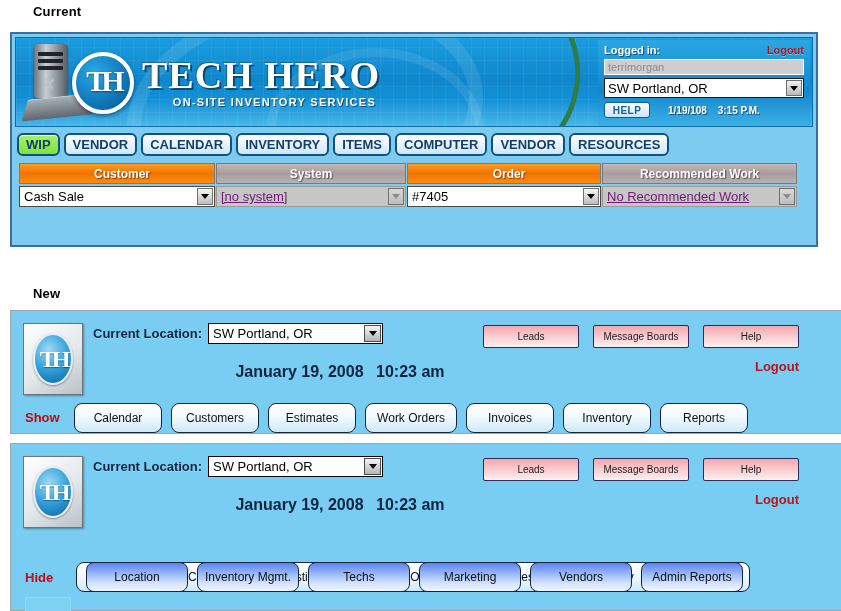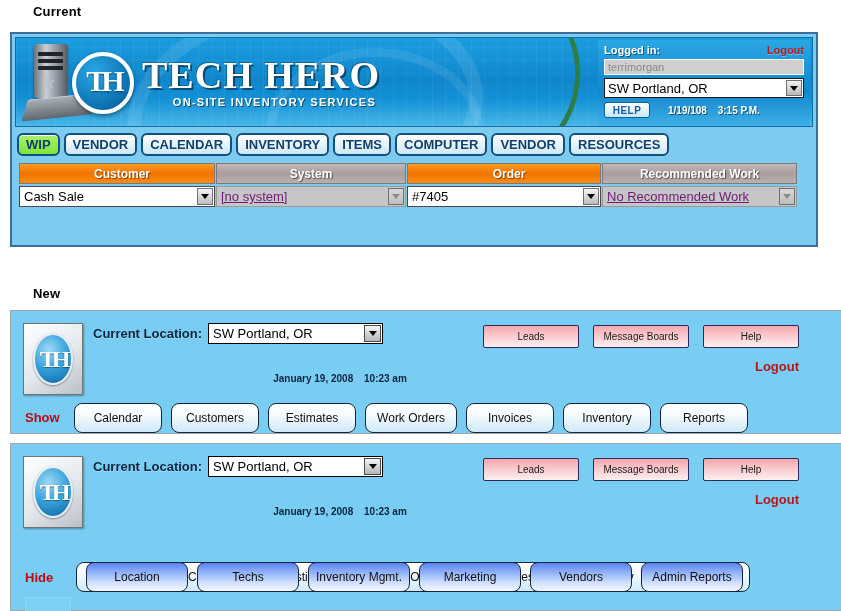--- a/index.html
+++ b/index.html
@@ -286,23 +286,23 @@
     position:relative; cursor:pointer;
   }
   .np-select .arrowbox {
     position:absolute; right:1px; top:1px; bottom:1px; width:17px;
     background: linear-gradient(180deg,#f5f5f5,#b5b5b5);
     border:1px solid #4b4b4b;
     display:flex;align-items:center;justify-content:center;
   }
 
   .np-date {
-    position:absolute; left:0; right:0; top:62px;
+    position:absolute; left:0; right:0; top:52px;
     text-align:center; padding-right:180px;
-    font-size:10px; font-weight:bold; color:#0d2340;
+    font-size:16px; font-weight:bold; color:#0d2340;
   }
   .np-date span { margin-left:8px; }
 
   .np-actions { position:absolute; top:14px; right:42px; display:flex; gap:14px; }
   .pinkbtn {
     width:96px; height:23px;
     background: linear-gradient(180deg,#f4a7ad 0%,#f9c9cd 45%,#fdeff0 100%);
     border:1px solid #2b2b5e; border-radius:2px;
     font-size:10px; color:#1a1a1a;
     display:flex;align-items:center;justify-content:center;
@@ -536,20 +536,20 @@
       <div class="menubtn">Estimates</div>
       <div class="menubtn wide">Work Orders</div>
       <div class="menubtn">Invoices</div>
       <div class="menubtn">Inventory</div>
       <div class="menubtn">Reports</div>
     </div>
   </div>
 
   <div class="np-menurow" id="p2-menu2">
     <div class="menubtn2">Location</div>
+    <div class="menubtn2">Inventory Mgmt.</div>
     <div class="menubtn2">Techs</div>
-    <div class="menubtn2">Inventory Mgmt.</div>
     <div class="menubtn2">Marketing</div>
     <div class="menubtn2">Vendors</div>
     <div class="menubtn2">Admin Reports</div>
   </div>
 
 </div>
 
 </body></html>

